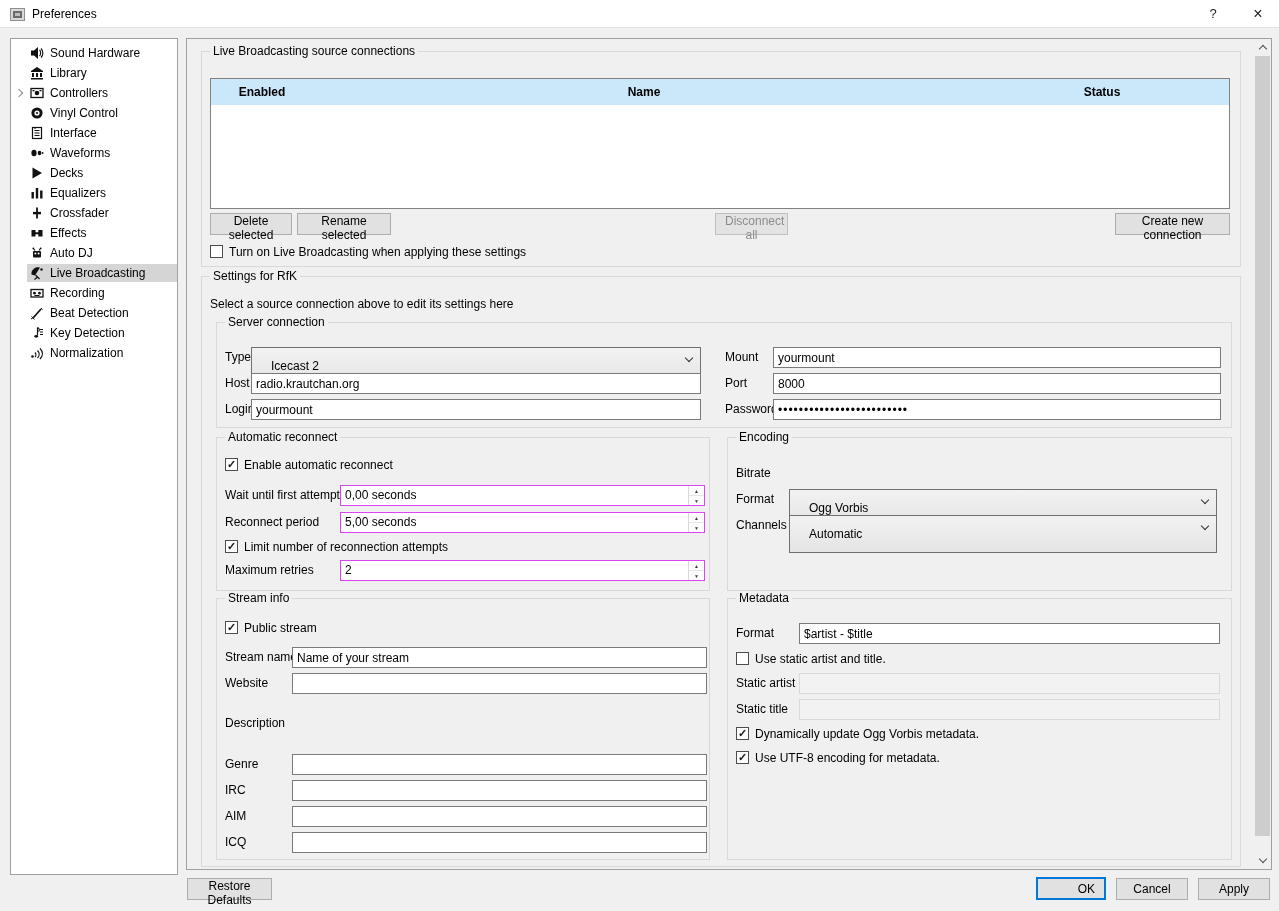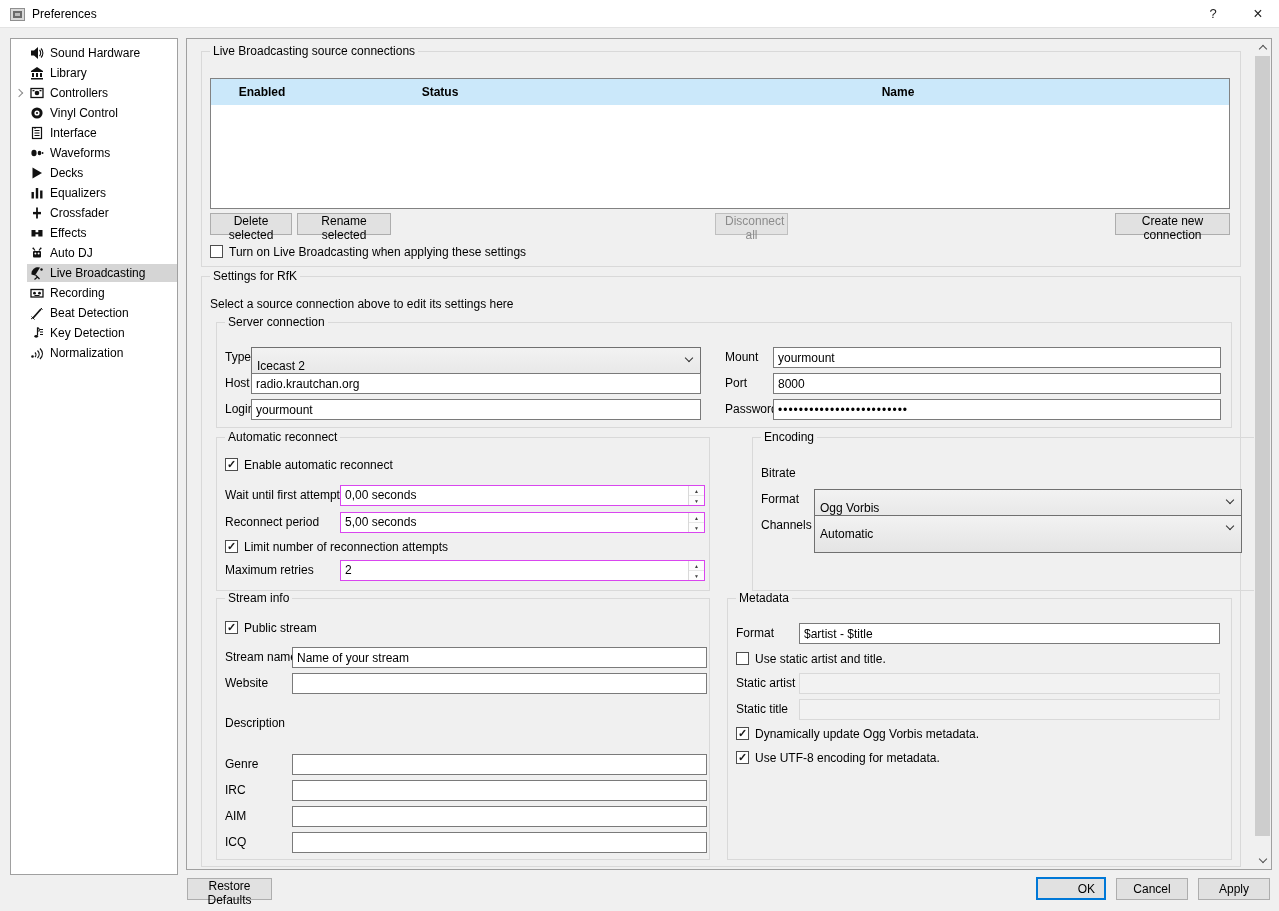--- a/index.html
+++ b/index.html
@@ -67,21 +67,21 @@
     display:flex; align-items:center; justify-content:center; font-size:11px; line-height:1; color:#1a1a1a; }
   .cb.checked::after { content:"✓"; font-weight:bold; margin-top:-1px; }
 
   .field-label { position:absolute; line-height:21px; white-space:nowrap; }
   .tfield { position:absolute; height:21px; border:1px solid #7a7a7a; background:#ffffff;
     font-family:inherit; font-size:12px; padding:0 4px; }
   .tfield.disabled { background:#f2f2f2; border-color:#d9d9d9; }
   textarea.tfield { resize:none; padding-top:3px; line-height:14px; }
 
   .combo { position:absolute; height:38px; border:1px solid #707070;
-    background:linear-gradient(#f2f2f2,#e4e4e4); display:flex; align-items:center; padding-left:5px; }
+    background:linear-gradient(#f2f2f2,#e4e4e4); display:flex; align-items:center; padding-left:19px; }
   .combo .chev-down { position:absolute; right:8px; top:7px; width:6px; height:6px;
     border-right:1.4px solid #303030; border-bottom:1.4px solid #303030; transform:rotate(45deg); }
 
   .spin { position:absolute; height:21px; border:1px solid #d946ef; background:#ffffff; display:flex; }
   .spin .sval { flex:1; padding:0 4px; line-height:19px; white-space:nowrap; overflow:hidden; }
   .spin .sbtns { width:16px; border-left:1px solid #d9d9d9; display:flex; flex-direction:column; flex:none; }
   .spin .sbtns div { flex:1; display:flex; align-items:center; justify-content:center;
     font-size:5px; color:#404040; background:#fdfdfd; }
   .spin .sbtns .sup { border-bottom:1px solid #e6e6e6; }
 
@@ -313,22 +313,22 @@
   </div>
 
 <div class="main">
 
   <div class="group" style="left:14px; top:12px; width:1040px; height:216px;">
     <span class="glabel">Live Broadcasting source connections</span>
 
     <div class="conn-table">
       <div class="t-head">
         <div class="hc col-enabled">Enabled</div>
+        <div class="hc col-name">Name</div>
         <div class="hc col-status">Status</div>
-        <div class="hc col-name">Name</div>
       </div>
     </div>
 
     <button class="btn" style="left:8px; top:161px; width:82px;">Delete selected</button>
     <button class="btn" style="left:95px; top:161px; width:94px;">Rename selected</button>
     <button class="btn disabled" style="left:513px; top:161px; width:73px;">Disconnect all</button>
     <button class="btn" style="left:913px; top:161px; width:115px;">Create new connection</button>
 
     <div class="cbrow" style="left:8px; top:192px;">
       <span class="cb"></span>
@@ -395,21 +395,21 @@
       <div class="field-label" style="left:8px; top:122px;">Maximum retries</div>
       <div class="spin" style="left:123px; top:122px; width:365px;">
         <span class="sval">2</span>
         <span class="sbtns">
             <div class="sup">▲</div>
             <div>▼</div>
           </span>
       </div>
     </div>
 
-    <div class="group" style="left:525px; top:160px; width:505px; height:154px;margin-left:25px;">
+    <div class="group" style="left:525px; top:160px; width:505px; height:154px;">
       <span class="glabel">Encoding</span>
 
       <div class="field-label" style="left:8px; top:25px;">Bitrate</div>
       <div class="field-label" style="left:8px; top:51px;">Format</div>
       <div class="combo" style="left:61px; top:51px; width:428px;">
         <span>Ogg Vorbis</span>
         <span class="chev-down"></span>
       </div>
       <div class="field-label" style="left:8px; top:77px;">Channels</div>
       <div class="combo" style="left:61px; top:77px; width:428px;">

